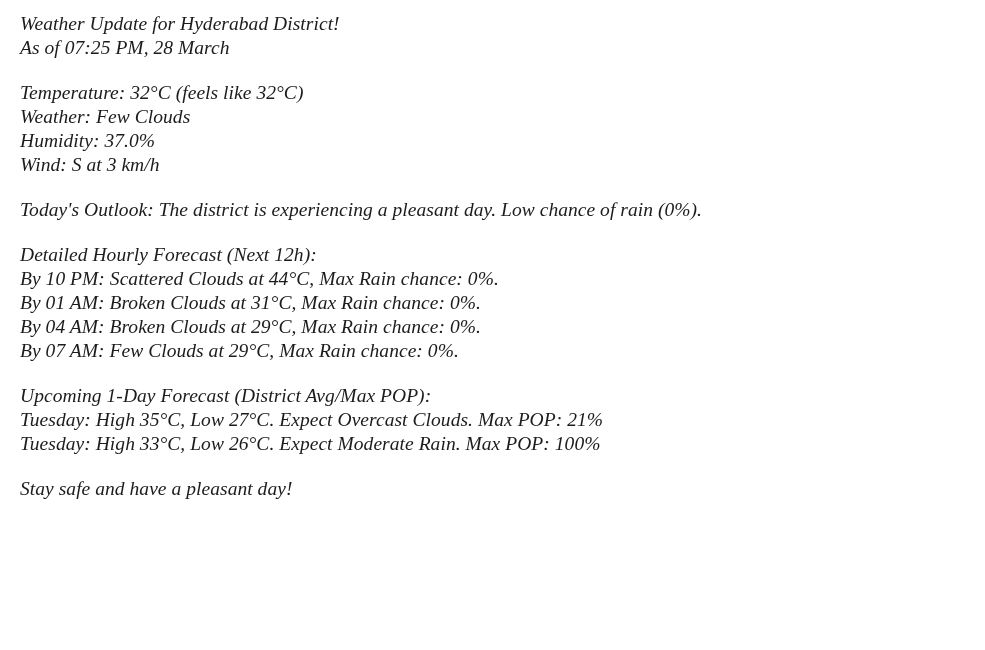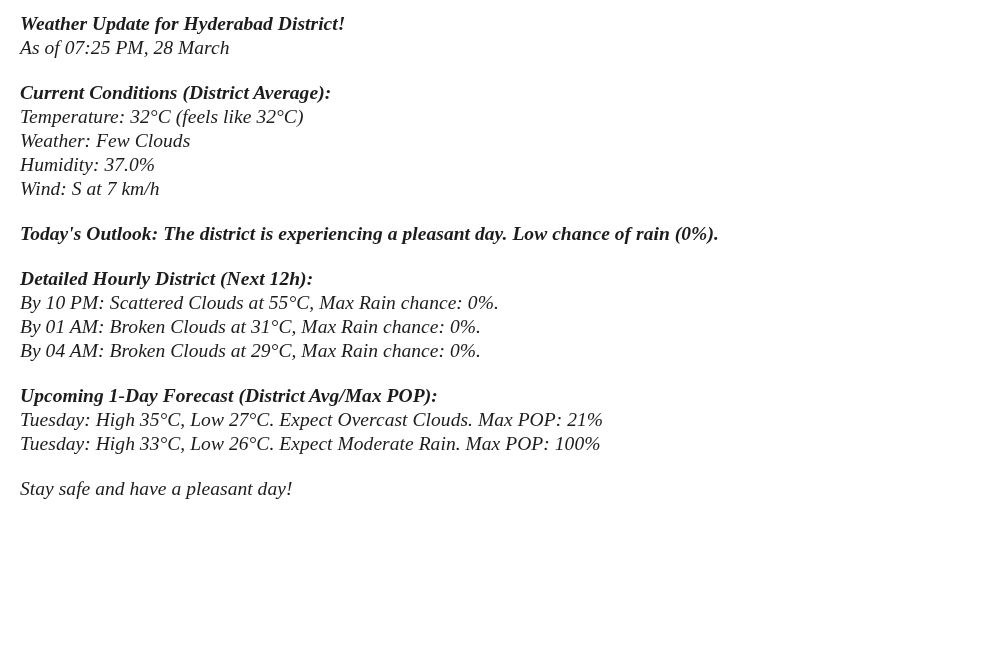--- a/index.html
+++ b/index.html
@@ -26,50 +26,50 @@
     margin-bottom: 0;
   }
   .line {
     font-style: italic;
     font-size: 19.5px;
     line-height: 24px;
     white-space: pre;
     letter-spacing: 0.05px;
   }
   .line.hdr {
-    font-weight: bold;
+    font-weight: normal;
   }
 </style>
 </head>
 <body>
 
 <div id="report">
 
   <div class="block">
     <div class="line hdr">Weather Update for Hyderabad District!</div>
     <div class="line">As of 07:25 PM, 28 March</div>
   </div>
 
   <div class="block">
-    <div class="line hdr">Current Conditions (District Average):</div>
     <div class="line">Temperature: 32°C (feels like 32°C)</div>
     <div class="line">Weather: Few Clouds</div>
     <div class="line">Humidity: 37.0%</div>
-    <div class="line">Wind: S at 7 km/h</div>
+    <div class="line">Wind: S at 3 km/h</div>
   </div>
 
   <div class="block">
     <div class="line hdr">Today's Outlook: The district is experiencing a pleasant day. Low chance of rain (0%).</div>
   </div>
 
   <div class="block">
-    <div class="line hdr">Detailed Hourly District (Next 12h):</div>
-    <div class="line">By 10 PM: Scattered Clouds at 55°C, Max Rain chance: 0%.</div>
+    <div class="line hdr">Detailed Hourly Forecast (Next 12h):</div>
+    <div class="line">By 10 PM: Scattered Clouds at 44°C, Max Rain chance: 0%.</div>
     <div class="line">By 01 AM: Broken Clouds at 31°C, Max Rain chance: 0%.</div>
     <div class="line">By 04 AM: Broken Clouds at 29°C, Max Rain chance: 0%.</div>
+    <div class="line">By 07 AM: Few Clouds at 29°C, Max Rain chance: 0%.</div>
   </div>
 
   <div class="block">
     <div class="line hdr">Upcoming 1-Day Forecast (District Avg/Max POP):</div>
     <div class="line">Tuesday: High 35°C, Low 27°C. Expect Overcast Clouds. Max POP: 21%</div>
     <div class="line">Tuesday: High 33°C, Low 26°C. Expect Moderate Rain. Max POP: 100%</div>
   </div>
 
   <div class="block">
     <div class="line">Stay safe and have a pleasant day!</div>

